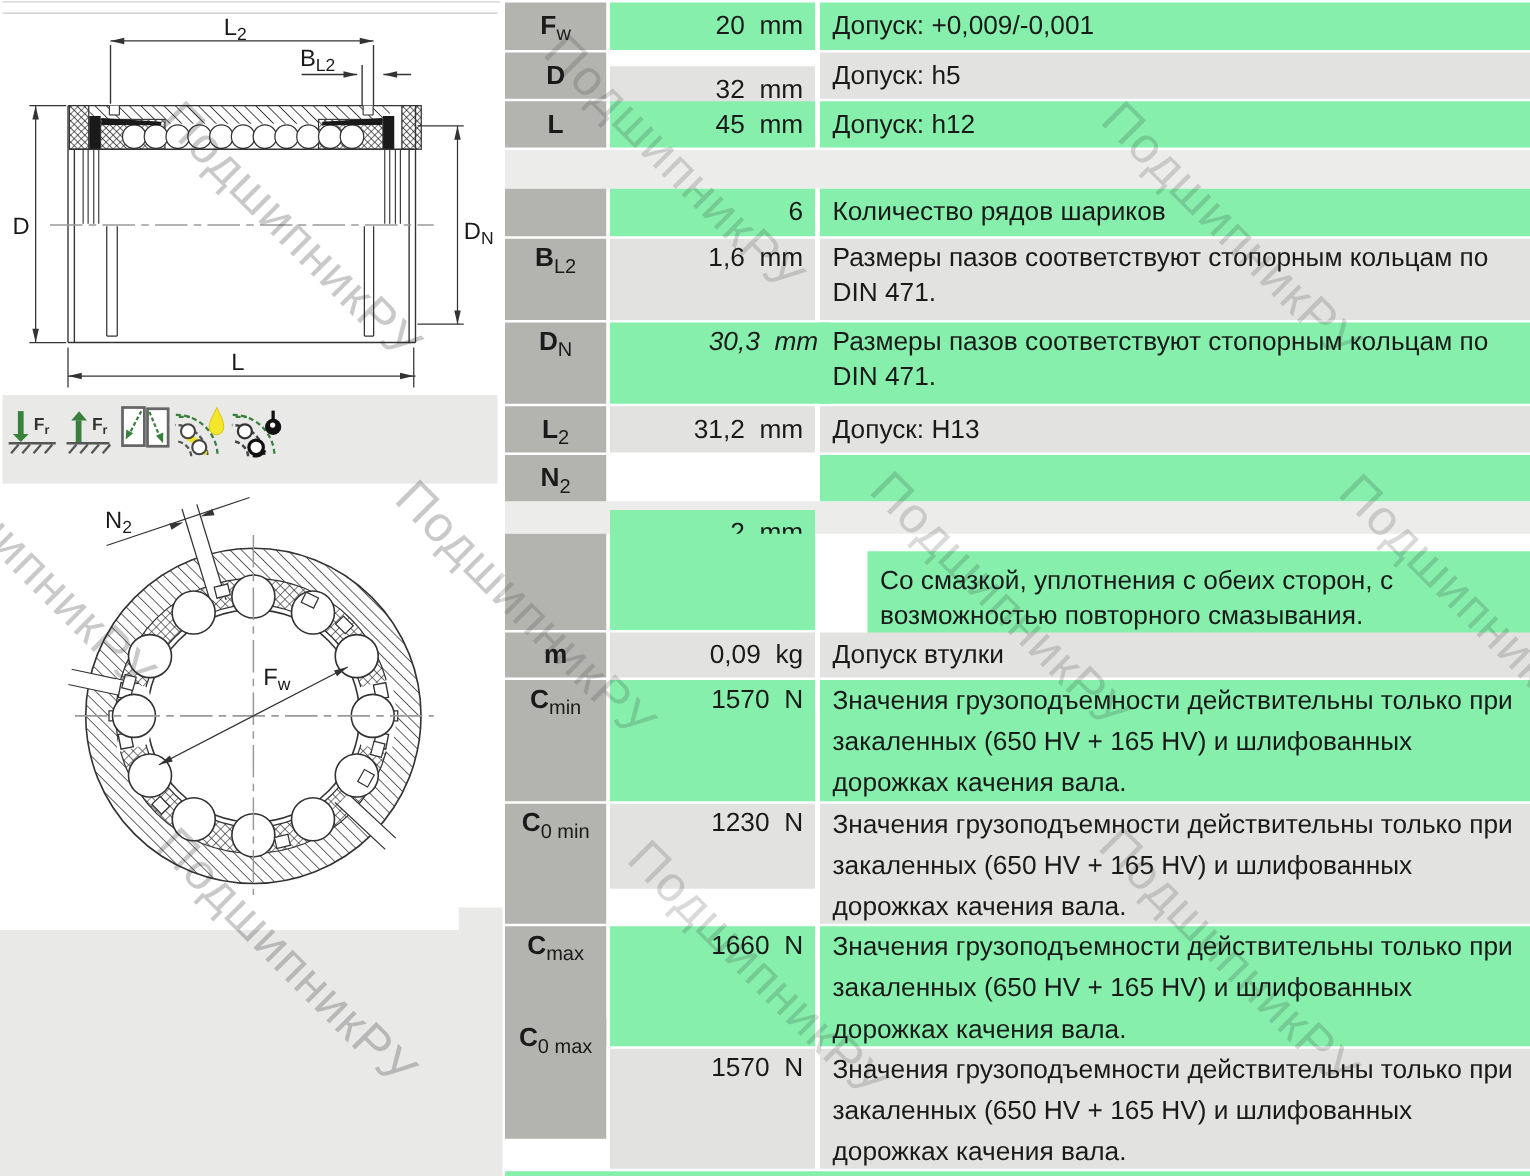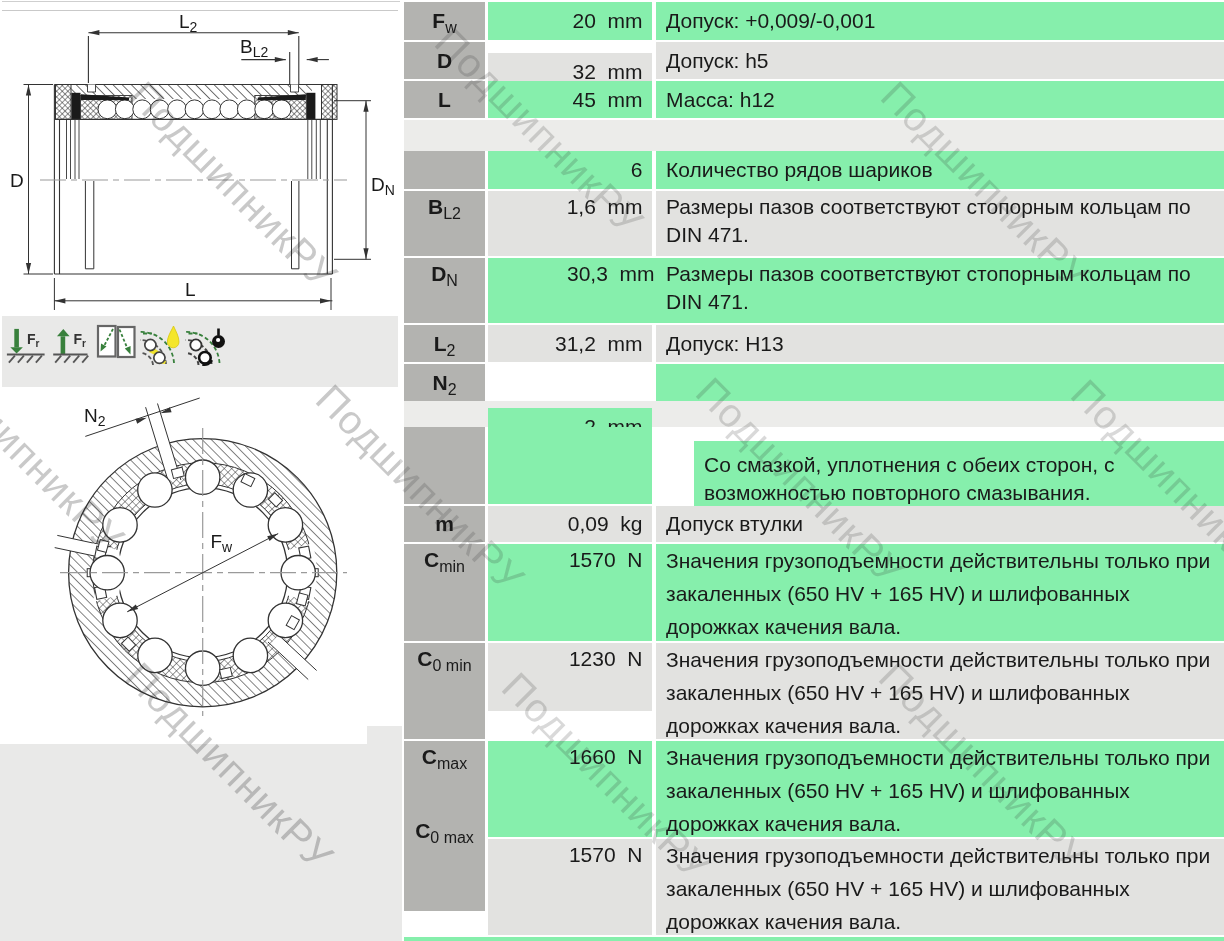--- a/index.html
+++ b/index.html
@@ -327,32 +327,32 @@
 <div class="cell lab lt" style="left:404px;top:2px;width:81px;height:37.5px;line-height:37.5px;">F<sub>w</sub></div>
 <div class="cell val lt" style="left:488px;top:2px;width:164px;height:37.5px;line-height:37.5px;">20&nbsp;&nbsp;mm</div>
 <div class="cell des lt" style="left:656px;top:2px;width:568px;height:37.5px;line-height:37.5px;">Допуск: +0,009/-0,001</div>
 
 <div class="cell lab dk" style="left:404px;top:41.5px;width:81px;height:37.5px;line-height:37.5px;">D</div>
 <div class="cell val dk" style="left:488px;top:41.5px;width:164px;height:37.5px;line-height:37.5px;margin-top:11px;">32&nbsp;&nbsp;mm</div>
 <div class="cell des dk" style="left:656px;top:41.5px;width:568px;height:37.5px;line-height:37.5px;">Допуск: h5</div>
 
 <div class="cell lab lt" style="left:404px;top:81px;width:81px;height:37px;line-height:37px;">L</div>
 <div class="cell val lt" style="left:488px;top:81px;width:164px;height:37px;line-height:37px;">45&nbsp;&nbsp;mm</div>
-<div class="cell des lt" style="left:656px;top:81px;width:568px;height:37px;line-height:37px;">Масса: h12</div>
+<div class="cell des lt" style="left:656px;top:81px;width:568px;height:37px;line-height:37px;">Допуск: h12</div>
 
 <div class="cell lab lt" style="left:404px;top:151px;width:81px;height:37.5px;line-height:37.5px;"></div>
 <div class="cell val lt" style="left:488px;top:151px;width:164px;height:37.5px;line-height:37.5px;">6</div>
 <div class="cell des lt" style="left:656px;top:151px;width:568px;height:37.5px;line-height:37.5px;">Количество рядов шариков</div>
 
 <div class="cell lab dk" style="left:404px;top:190.5px;width:81px;height:65px;padding-top:2px;line-height:28px;box-sizing:border-box;">B<sub>L2</sub></div>
 <div class="cell val dk" style="left:488px;top:190.5px;width:164px;height:65px;padding-top:2px;line-height:28px;box-sizing:border-box;">1,6&nbsp;&nbsp;mm</div>
 <div class="cell des dk" style="left:656px;top:190.5px;width:568px;height:65px;padding-top:2px;line-height:28px;box-sizing:border-box;">Размеры пазов соответствуют стопорным кольцам по<br>DIN 471.</div>
 
 <div class="cell lab lt" style="left:404px;top:257.5px;width:81px;height:65px;padding-top:2px;line-height:28px;box-sizing:border-box;">D<sub>N</sub></div>
-<div class="cell val lt" style="left:488px;top:257.5px;width:176px;height:65px;padding-top:2px;line-height:28px;box-sizing:border-box;">30,3&nbsp;&nbsp;mm</div>
+<div class="cell val lt" style="left:488px;top:257.5px;width:176px;height:65px;padding-top:2px;line-height:28px;box-sizing:border-box;font-style:italic;">30,3&nbsp;&nbsp;mm</div>
 <div class="cell des lt" style="left:656px;top:257.5px;width:568px;height:65px;padding-top:2px;line-height:28px;box-sizing:border-box;">Размеры пазов соответствуют стопорным кольцам по<br>DIN 471.</div>
 
 <div class="cell lab dk" style="left:404px;top:324.5px;width:81px;height:37px;line-height:37px;">L<sub>2</sub></div>
 <div class="cell val dk" style="left:488px;top:324.5px;width:164px;height:37px;line-height:37px;">31,2&nbsp;&nbsp;mm</div>
 <div class="cell des dk" style="left:656px;top:324.5px;width:656px;height:37px;line-height:37px;">Допуск: H13</div>
 
 <div class="cell lab lt" style="left:404px;top:363.5px;width:81px;height:37.5px;line-height:37.5px;">N<sub>2</sub></div>
 <div class="cell val lt" style="left:488px;top:363.5px;width:164px;height:37.5px;line-height:37.5px;margin-top:44px;">2&nbsp;&nbsp;mm</div>
 <div class="cell des lt" style="left:656px;top:363.5px;width:568px;height:37.5px;line-height:37.5px;"></div>
 

